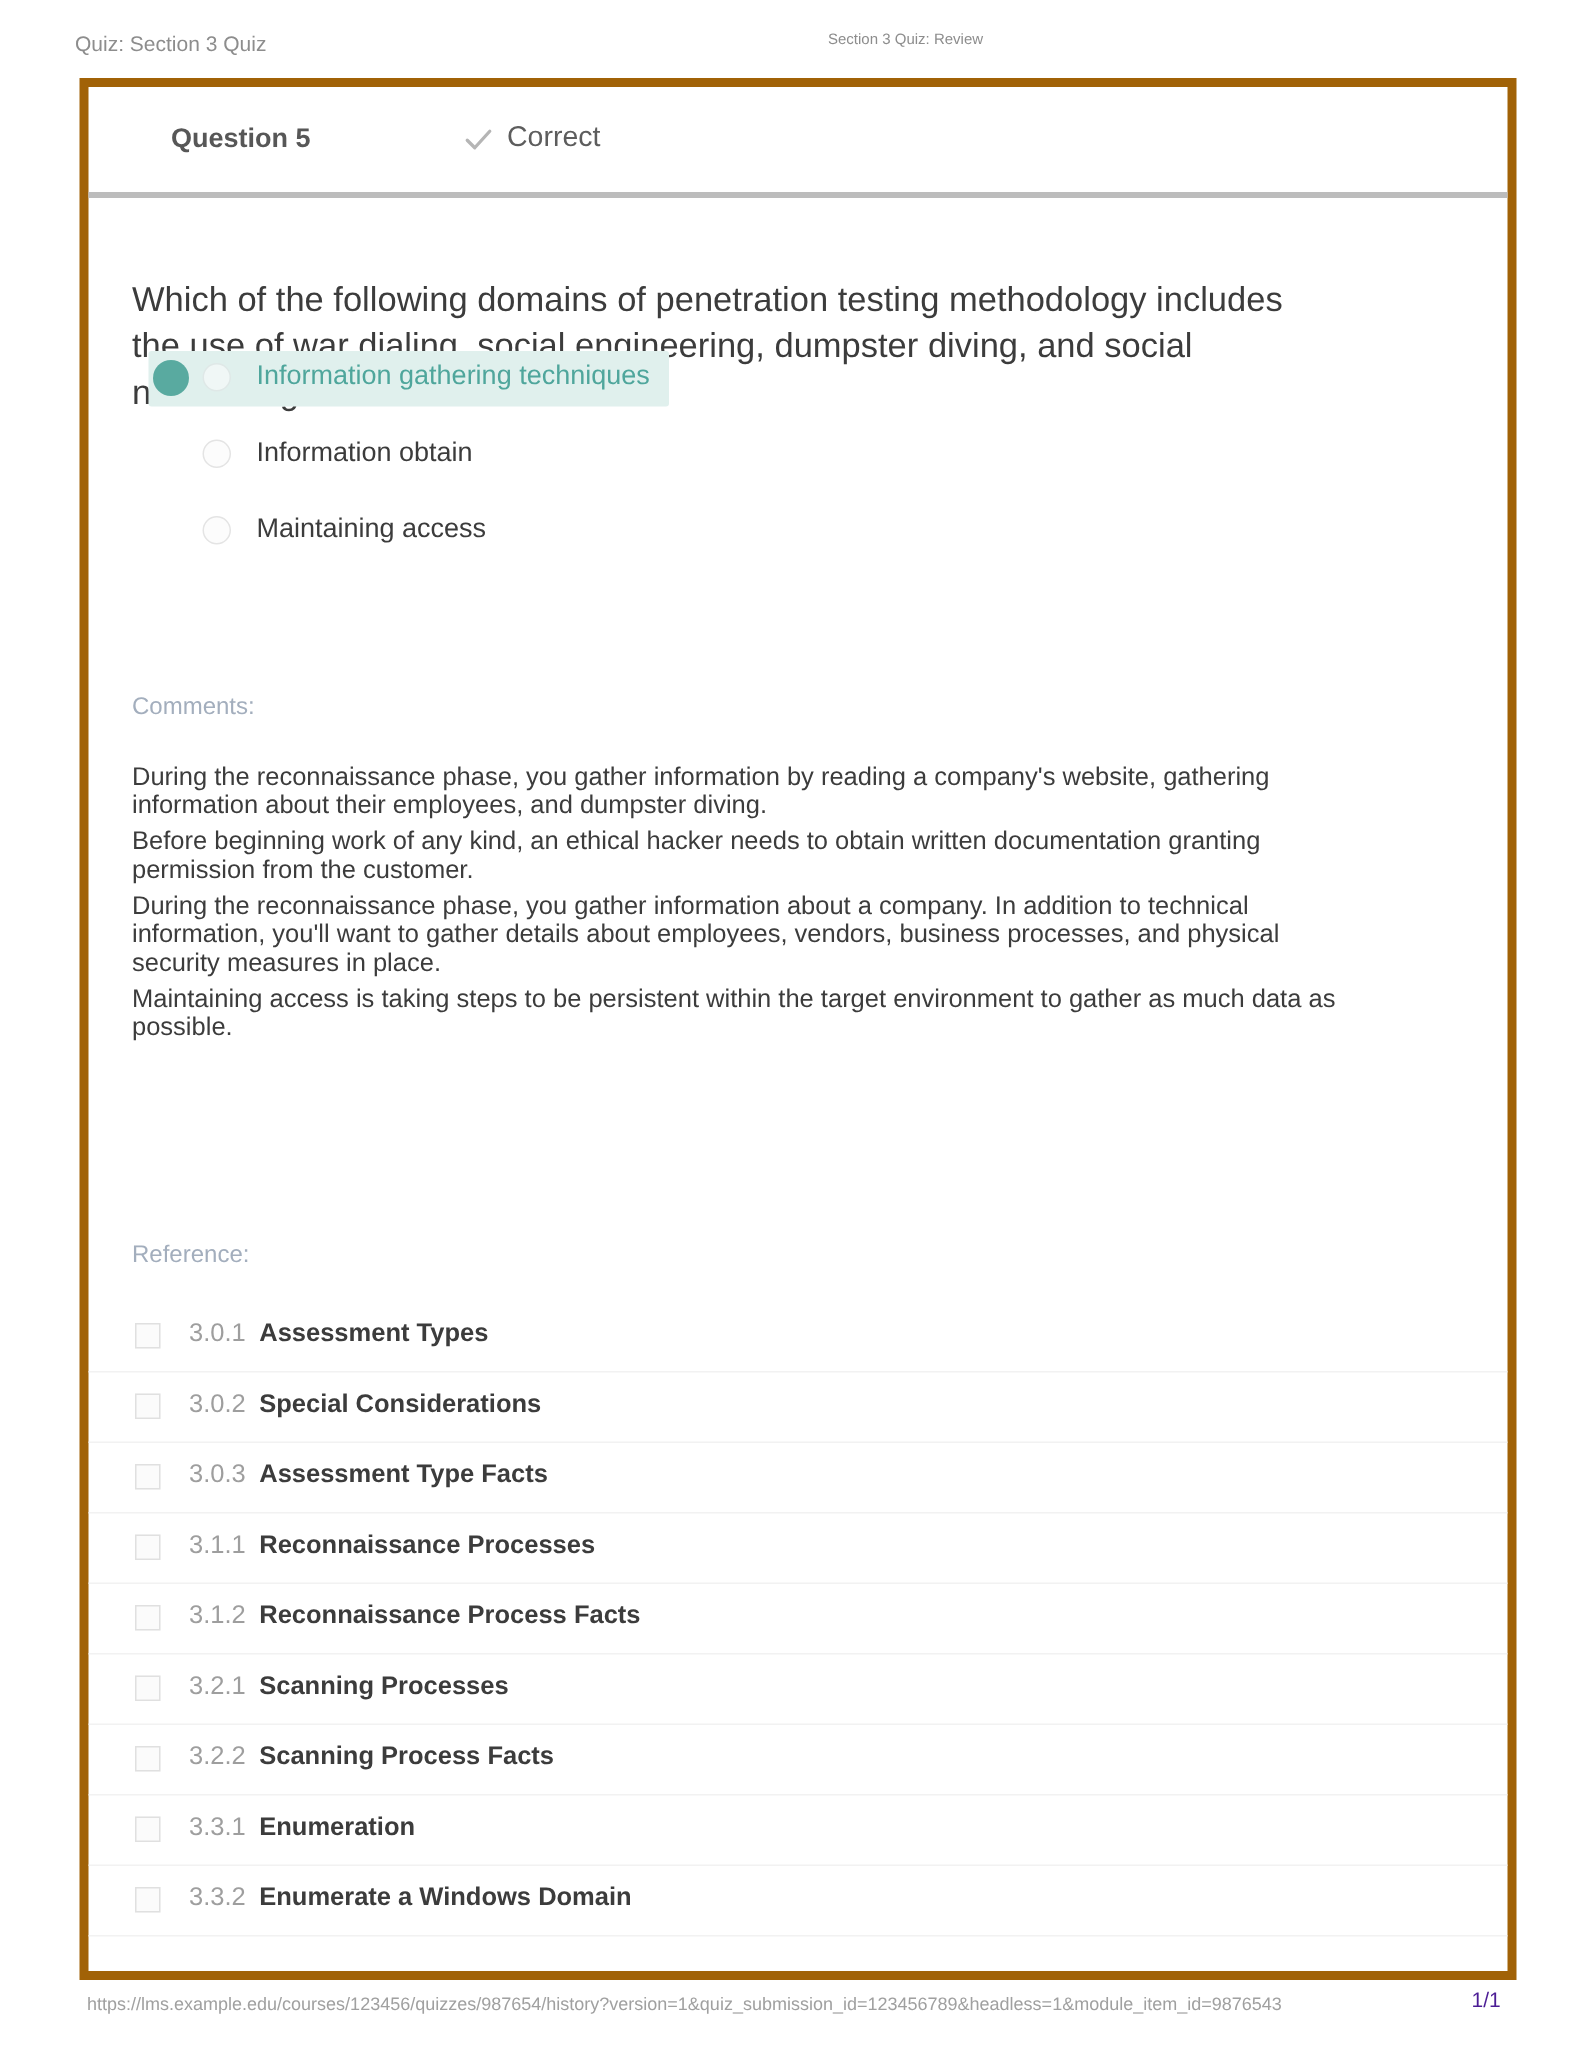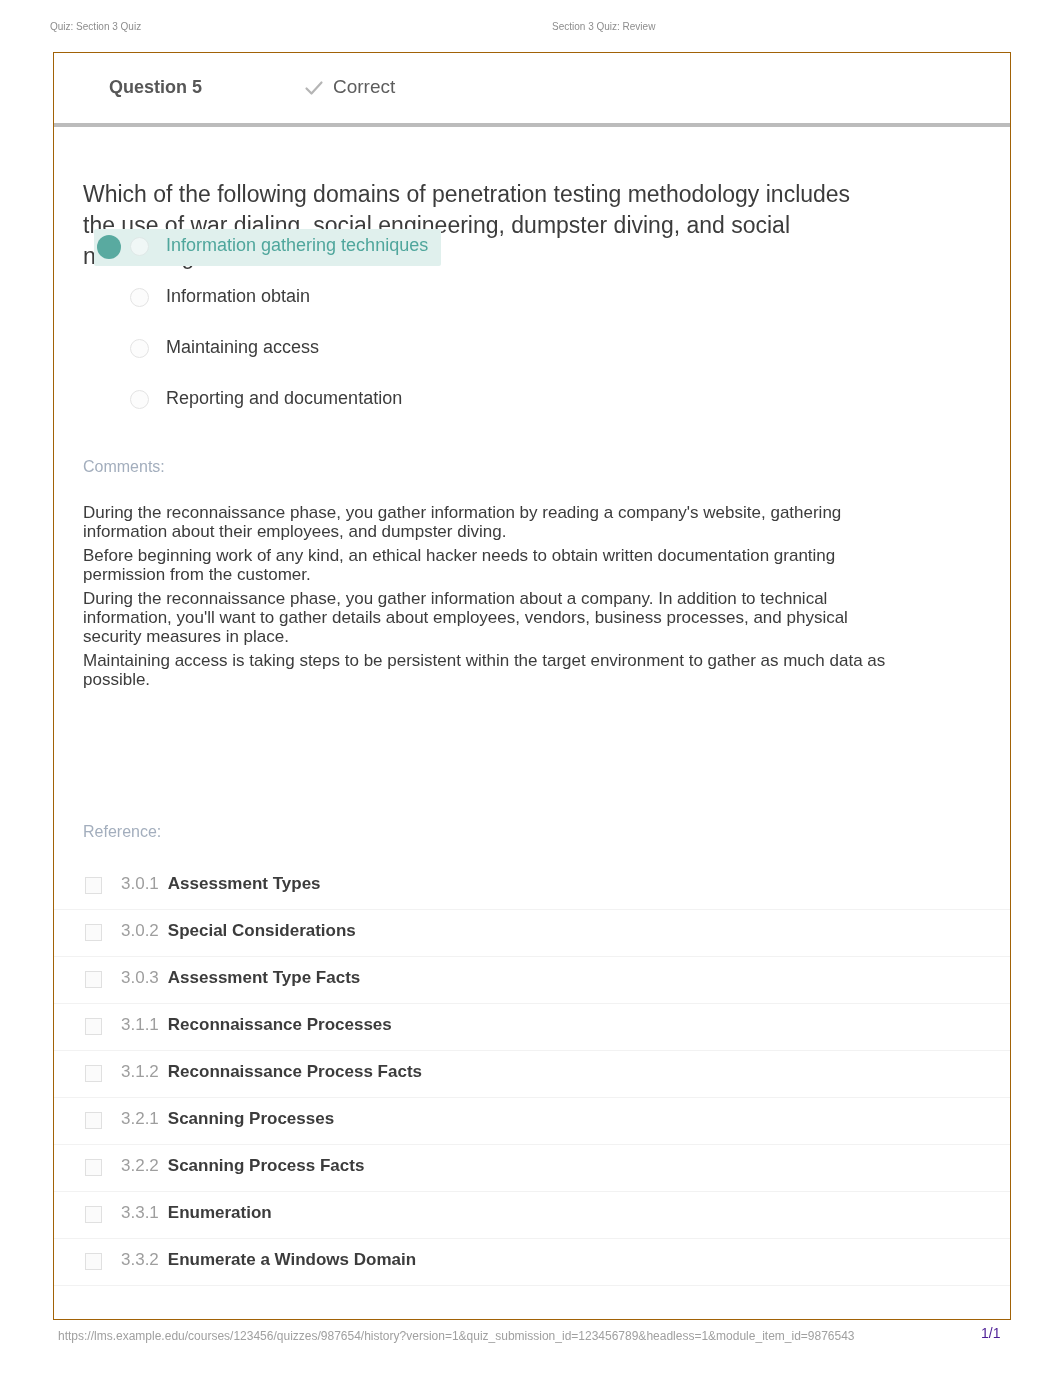--- a/index.html
+++ b/index.html
@@ -5,27 +5,27 @@
   * { box-sizing: border-box; }
   html, body { margin:0; padding:0; }
   body {
     width:1062px; height:1376px;
     background:#ffffff;
     font-family:"Liberation Sans", sans-serif;
     overflow:hidden;
     -webkit-font-smoothing:antialiased;
   }
   .page { position:relative; width:1062px; height:1376px; }
-  .ph-left { position:absolute; left:50px; top:21px; font-size:10px; color:#8d8d8d; }
+  .ph-left { position:absolute; left:50px; top:21px; font-size:14px; color:#8d8d8d; }
   .ph-center { position:absolute; left:552px; top:21px; font-size:10px; color:#8d8d8d;}
   .pf-left { position:absolute; left:58px; top:1329px; font-size:12px; color:#a0a0a0; }
   .pf-right { position:absolute; left:981px; top:1325px; font-size:14px; color:#4c1d95; }
 
   .qbox { position:absolute; left:53px; top:52px; width:958px; height:1268px;
-          border:1px solid #a16207; background:#fff; }
+          border:6px solid #a16207; background:#fff; }
   .qhead { position:absolute; left:0; top:0; width:100%; height:74px; border-bottom:4px solid #bcbcbc;}
   .qname { position:absolute; left:55px; top:24px; font-size:18px; font-weight:bold; color:#575757; }
   .qstat-icon { position:absolute; left:250px; top:25px; width:20px; height:20px; }
   .qstatus { position:absolute; left:279px; top:23px; font-size:19px; color:#5d5d5d; }
 
   .qtext { position:absolute; left:29px; top:82px; width:778px; font-size:23px; line-height:31px; color:#3c3c3c;margin-top:44px; }
 
   .answers { position:absolute; left:0; top:168px; width:100%; }
   .ans { position:relative; height:51px; }
   .hl { position:absolute; left:40px; top:8px; height:37px; background:#e0f0ed; border-radius:2px; }
@@ -73,24 +73,20 @@
           <span class="alabel">Information gathering techniques</span>
         </div>
         <div class="ans">
           <span class="radio"></span>
           <span class="alabel">Information obtain</span>
         </div>
         <div class="ans">
           <span class="radio"></span>
           <span class="alabel">Maintaining access</span>
         </div>
-        <div class="ans">
-          <span class="radio"></span>
-          <span class="alabel">Reporting and documentation</span>
-        </div>
       </div>
     <div class="sectitle ct">Comments:</div>
     <div class="paras">
         <div class="para">During the reconnaissance phase, you gather information by reading a company's website, gathering information about their employees, and dumpster diving.</div>
         <div class="para">Before beginning work of any kind, an ethical hacker needs to obtain written documentation granting permission from the customer.</div>
         <div class="para">During the reconnaissance phase, you gather information about a company. In addition to technical information, you'll want to gather details about employees, vendors, business processes, and physical security measures in place.</div>
         <div class="para">Maintaining access is taking steps to be persistent within the target environment to gather as much data as possible.</div>
       </div>
     <div class="sectitle rt">Reference:</div>
     <div class="refs">

